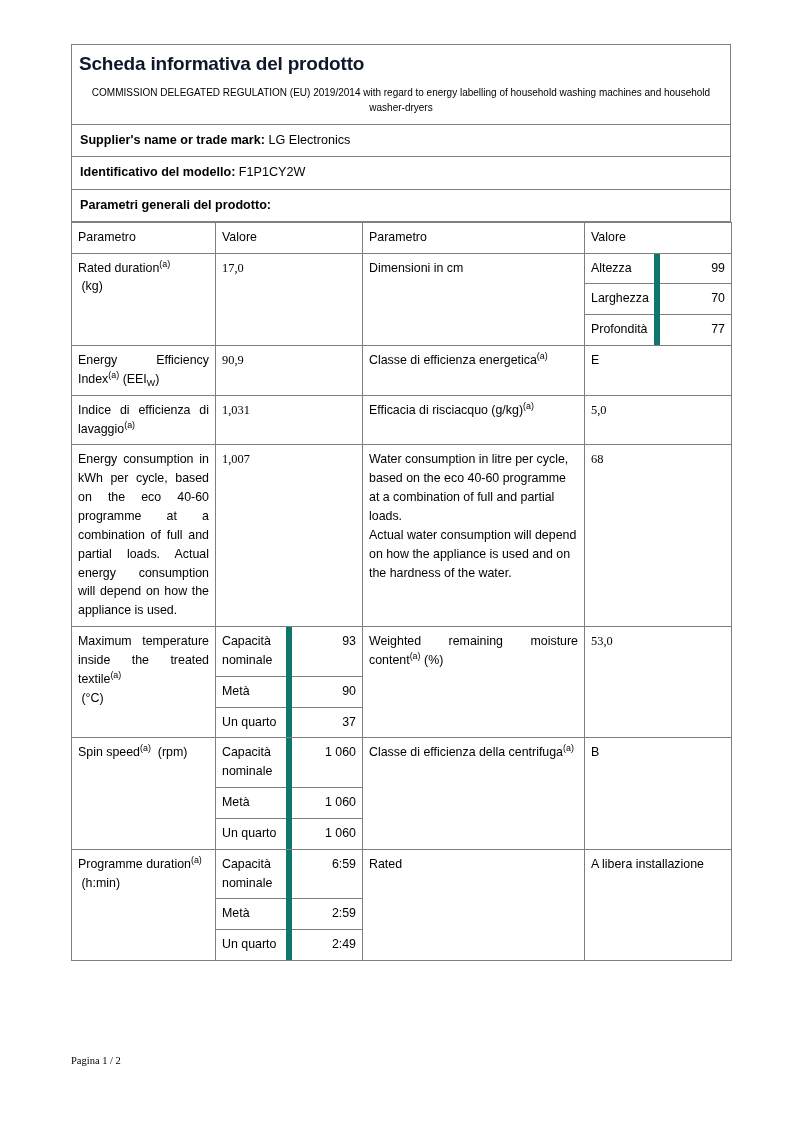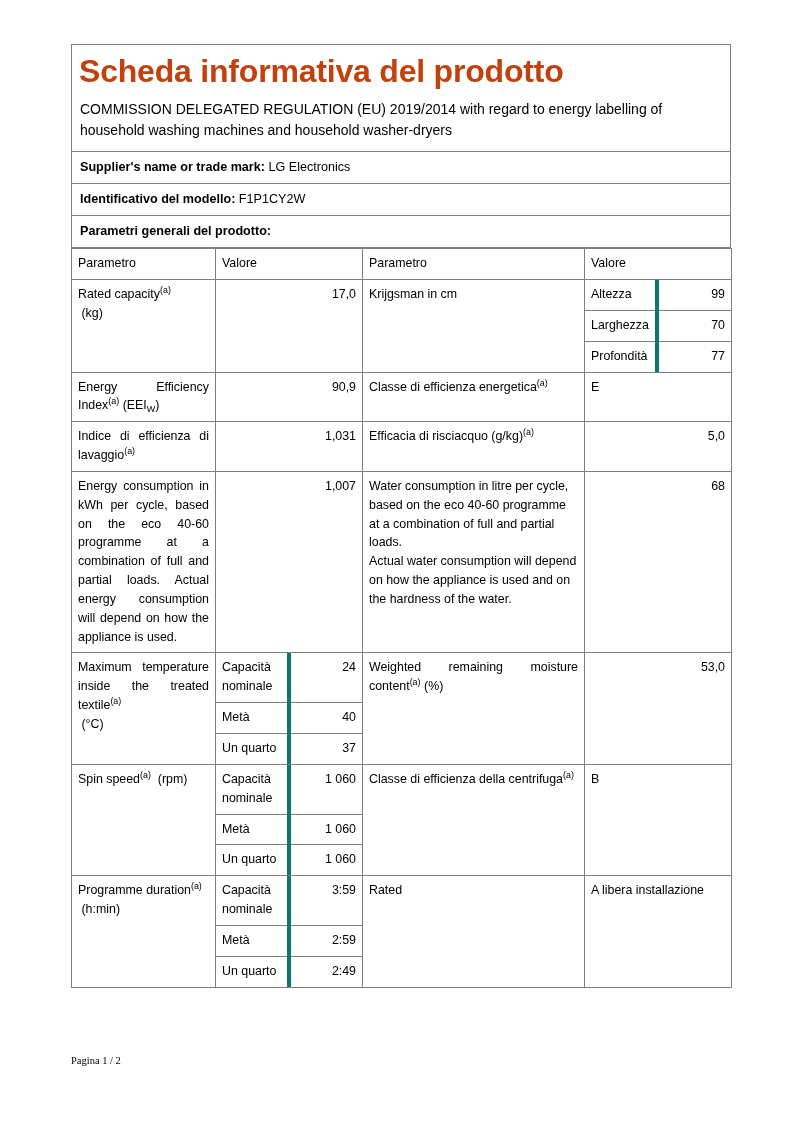--- a/index.html
+++ b/index.html
@@ -29,32 +29,33 @@
     table-layout: fixed;
   }
   table.sheet td {
     border: 1px solid #808080;
     padding: 0;
     vertical-align: top;
   }
 
   
   .title {
-    color: #c2410c;
-    font-size: 32px;
+    color: #0f172a;
+    font-size: 19px;
     font-weight: bold;
     line-height: 1.1;
     letter-spacing: -0.2px;
     margin: 0 0 10px 0;
     padding: 9px 0 0 7px;
   }
   .regtext {
-    font-size: 14px;
+    font-size: 10px;
     line-height: 1.52;
     padding: 0 8px 9px 8px;
+    text-align: center;
   }
   .kv {
     font-size: 12.6px;
     line-height: 1.52;
     padding: 6px 8px 6px 8px;
   }
   .kv b { font-weight: bold; text-align: right; }
   .kv .val { font-weight: normal; }
 
   
@@ -66,21 +67,21 @@
     border-radius: 28px;
   }
   table.grid td {
     border: 1px solid #7f7f7f;
     padding: 5px 6px 6px 6px;
     vertical-align: top;
     line-height: 1.52;
   }
 
   .just { text-align: justify; text-align-last: left; }
-  .right { text-align: right; }
+  .right { text-align: left; font-family: Liberation Serif, serif; }
   .hdr { font-size: 12.4px; }
   .sub {
     font-size: 0.72em;
     vertical-align: super;
     line-height: 0;
   }
   .subscript {
     font-size: 0.72em;
     vertical-align: sub;
     line-height: 0;
@@ -94,21 +95,21 @@
     font-size: 12.4px;
   }
   table.split td {
     border: none;
     border-top: 1px solid #7f7f7f;
     padding: 5px 6px 6px 6px;
     vertical-align: top;
     line-height: 1.52;
   }
   table.split tr:first-child td { border-top: none; }
-  table.split td.lbl { border-right: 4px solid #0f766e; }
+  table.split td.lbl { border-right: 6px solid #0f766e; }
   table.split td.v { text-align: right; margin-left: 43px; }
 
   td.pad0 { padding: 0 !important; }
 
   .footer {
     position: absolute;
     left: 71px;
     top: 1055px;
     width: 660px;
     text-align: left;
@@ -167,25 +168,25 @@
     <tbody>
         <tr>
       <td class="hdr">Parametro</td>
       <td class="hdr">Valore</td>
       <td class="hdr">Parametro</td>
       <td class="hdr">Valore</td>
     </tr>
 
     <tr>
       <td class="just">
-        <span>Rated capacity</span><span class="sub">(a)</span><br>
+        <span>Rated duration</span><span class="sub">(a)</span><br>
         &nbsp;<span>(kg)</span>
       </td>
       <td class="right">17,0</td>
-      <td>Krijgsman in cm</td>
+      <td>Dimensioni in cm</td>
       <td class="pad0">
         <table class="split">
           <colgroup>
                 <col style="width:72px">
                 <col>
               </colgroup>
           <tbody>
                 <tr>
             <td class="lbl">Altezza</td>
             <td class="v">99</td>
@@ -237,25 +238,25 @@
       </td>
       <td class="pad0">
         <table class="split">
           <colgroup>
                 <col style="width:73px">
                 <col>
               </colgroup>
           <tbody>
                 <tr>
             <td class="lbl">Capacità nominale</td>
-            <td class="v">24</td>
+            <td class="v">93</td>
           </tr>
           <tr>
             <td class="lbl">Metà</td>
-            <td class="v">40</td>
+            <td class="v">90</td>
           </tr>
           <tr>
             <td class="lbl">Un quarto</td>
             <td class="v">37</td>
           </tr>
         </tbody>
             </table>
       </td>
       <td class="just"><span>Weighted remaining moisture content</span><span class="sub">(a)</span> <span>(%)</span></td>
       <td class="right">53,0</td>
@@ -295,21 +296,21 @@
       </td>
       <td class="pad0">
         <table class="split">
           <colgroup>
                 <col style="width:73px">
                 <col>
               </colgroup>
           <tbody>
                 <tr>
             <td class="lbl">Capacità nominale</td>
-            <td class="v">3:59</td>
+            <td class="v">6:59</td>
           </tr>
           <tr>
             <td class="lbl">Metà</td>
             <td class="v">2:59</td>
           </tr>
           <tr>
             <td class="lbl">Un quarto</td>
             <td class="v">2:49</td>
           </tr>
         </tbody>

